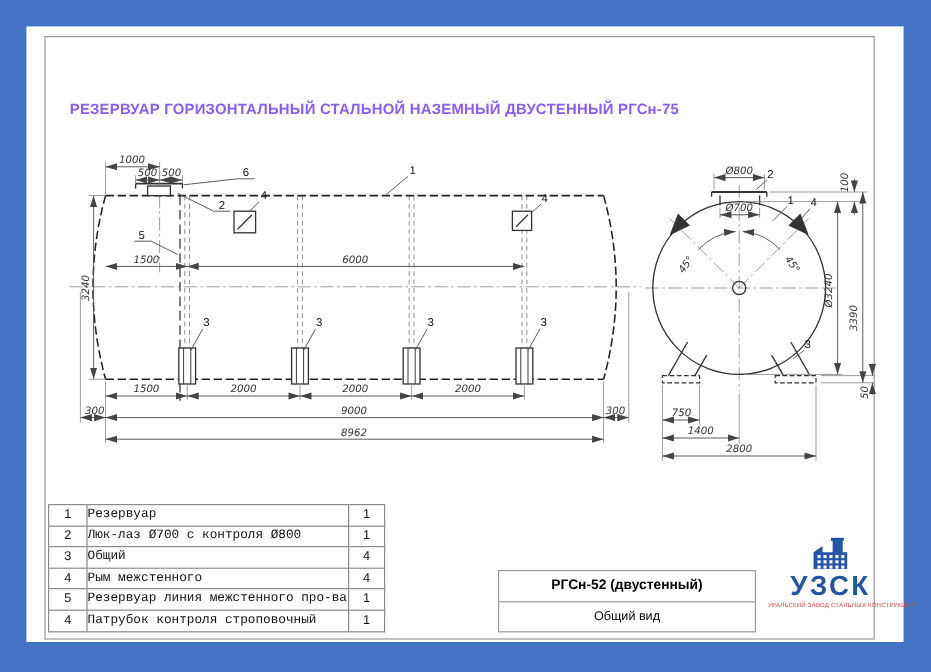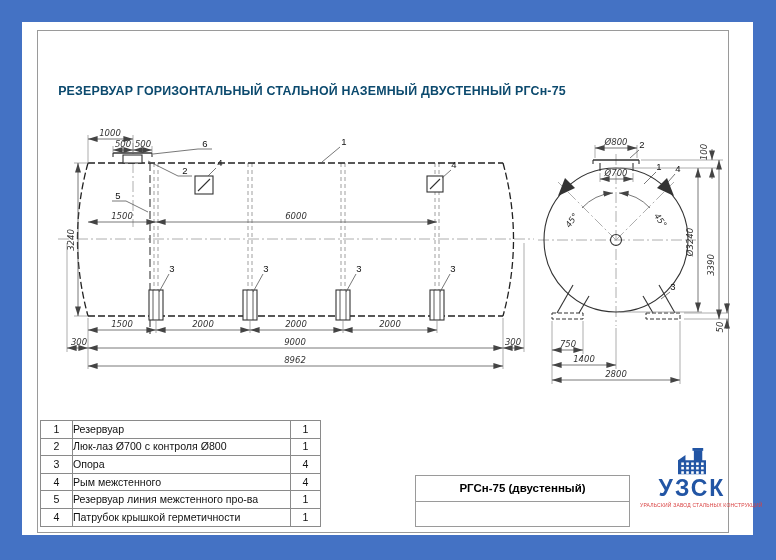--- a/index.html
+++ b/index.html
@@ -5,21 +5,21 @@
   html,body{margin:0;padding:0;}
   body{
     width:776px;height:560px;position:relative;overflow:hidden;
     background:var(--border_blue,#4472c4);
     font-family:"Liberation Sans",sans-serif;
   }
   .sheet{position:absolute;left:22px;top:22px;width:731px;height:513px;background:#ffffff;}
   .frame{position:absolute;left:15px;top:8px;width:692px;height:503px;border:1px solid #9a9a9a;box-sizing:border-box;}
   .sheet-title{
     position:absolute;left:30px;top:62px;width:520px;text-align:center;
-    font-weight:bold;font-size:12.4px;letter-spacing:.2px;color:#0c4a6e;white-space:nowrap;
+    font-weight:bold;font-size:12.4px;letter-spacing:.2px;color:#8b5cf6;white-space:nowrap;
   }
   svg.draw{position:absolute;left:0;top:0;}
 
   
   .solid{stroke:#333;stroke-width:1.1;fill:none;}
   .solid15{stroke:#333;stroke-width:1.6;fill:none;}
   .tk{stroke:#222;stroke-width:1.3;fill:none;stroke-dasharray:7 3;}
   .cl{stroke:#999;stroke-width:.8;fill:none;stroke-dasharray:11 3 2 3;}
   .sd{stroke:#777;stroke-width:.7;stroke-dasharray:4 3;}
   .drain{stroke:#666;stroke-width:1.4;stroke-dasharray:8 4;}
@@ -30,21 +30,21 @@
   .ldr{stroke:#555;stroke-width:.8;fill:none;}
   .baseD{fill:none;stroke:#333;stroke-width:1;stroke-dasharray:4 2;}
   .lug{fill:#333;}
   .dt{font:italic 8.5px "DejaVu Sans",sans-serif;fill:#333;text-anchor:middle;}
   .ct{font:9.5px "Liberation Sans",sans-serif;fill:#111;text-anchor:middle;}
 
   
   table.parts{position:absolute;left:18px;top:398px;width:280px;border-collapse:collapse;table-layout:fixed;font-size:10.6px;color:#111;}
   table.parts td{border:1px solid #8a8a8a;height:16.6px;padding:0;line-height:1.05;overflow:hidden;white-space:nowrap;}
   .td-num,.td-qty{text-align:center;}
-  .td-name{padding-left:7px;}
+  .td-name{padding-left:7px;font-family:Liberation Mono, monospace;}
 
   
   .tblock{position:absolute;left:393px;top:453px;width:215px;height:52px;border:1px solid #9a9a9a;box-sizing:border-box;background:#fff;}
   .tb-model{height:25px;line-height:25px;text-align:center;font-weight:bold;font-size:11.5px;border-bottom:1px solid #9a9a9a;color:#000;}
   .tb-view{height:25px;line-height:25px;text-align:center;font-size:10.5px;color:#000;}
 
   
   .logo{position:absolute;left:618px;top:426px;width:104px;text-align:center;color:var(--logo_blue,#2255a4);}
   .logo-icon{display:block;margin:0 auto;}
   .logo-abbr{font-weight:bold;font-size:23px;letter-spacing:2px;line-height:1;margin-top:1px;}
@@ -296,43 +296,44 @@
         <td class="td-name">Резервуар</td>
         <td class="td-qty">1</td>
       </tr>
       <tr>
         <td class="td-num">2</td>
         <td class="td-name">Люк-лаз Ø700 с контроля Ø800</td>
         <td class="td-qty">1</td>
       </tr>
       <tr>
         <td class="td-num">3</td>
-        <td class="td-name">Опора</td>
+        <td class="td-name">Общий</td>
         <td class="td-qty">4</td>
       </tr>
       <tr>
         <td class="td-num">4</td>
         <td class="td-name">Рым межстенного</td>
         <td class="td-qty">4</td>
       </tr>
       <tr>
         <td class="td-num">5</td>
         <td class="td-name">Резервуар линия межстенного про-ва</td>
         <td class="td-qty">1</td>
       </tr>
       <tr>
         <td class="td-num">4</td>
-        <td class="td-name">Патрубок крышкой герметичности</td>
+        <td class="td-name">Патрубок контроля строповочный</td>
         <td class="td-qty">1</td>
       </tr>
     </tbody>
   </table>
 
   <div class="tblock">
-    <div class="tb-model">РГСн-75 (двустенный)</div>
+    <div class="tb-model">РГСн-52 (двустенный)</div>
+    <div class="tb-view">Общий вид</div>
   </div>
 
   <div class="logo">
     <svg class="logo-icon" width="34" height="28" viewBox="0 0 36 30">
       <path d="M3 28 V13 L11 7.5 V13 H20 V2.5 H29 V13 H33 V28 Z" fill="#2255a4"></path>
       <rect x="18.5" y="0" width="11.5" height="3" fill="#2255a4"></rect>
       <g fill="#ffffff">
         <rect x="6.5" y="15.5" width="2.8" height="2.8"></rect>
           <rect x="11.8" y="15.5" width="2.8" height="2.8"></rect>
           <rect x="17.1" y="15.5" width="2.8" height="2.8"></rect>

